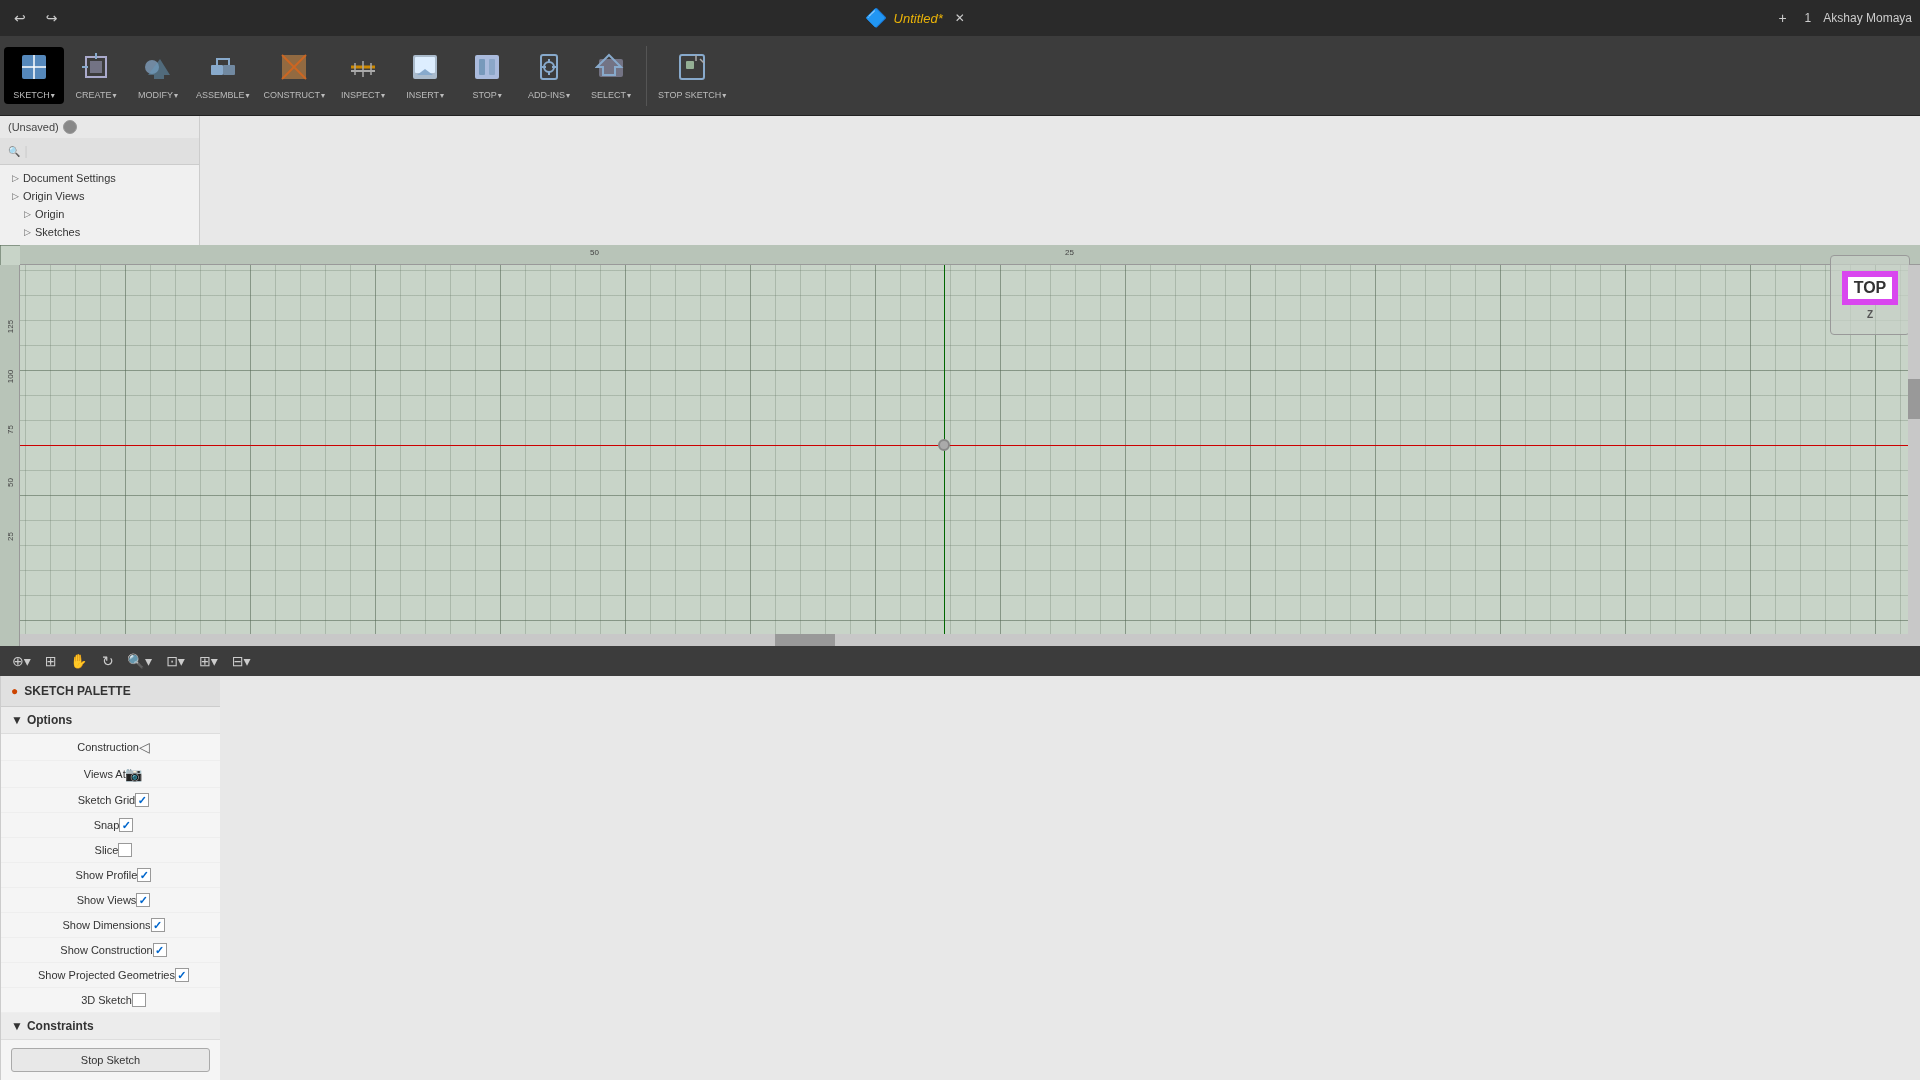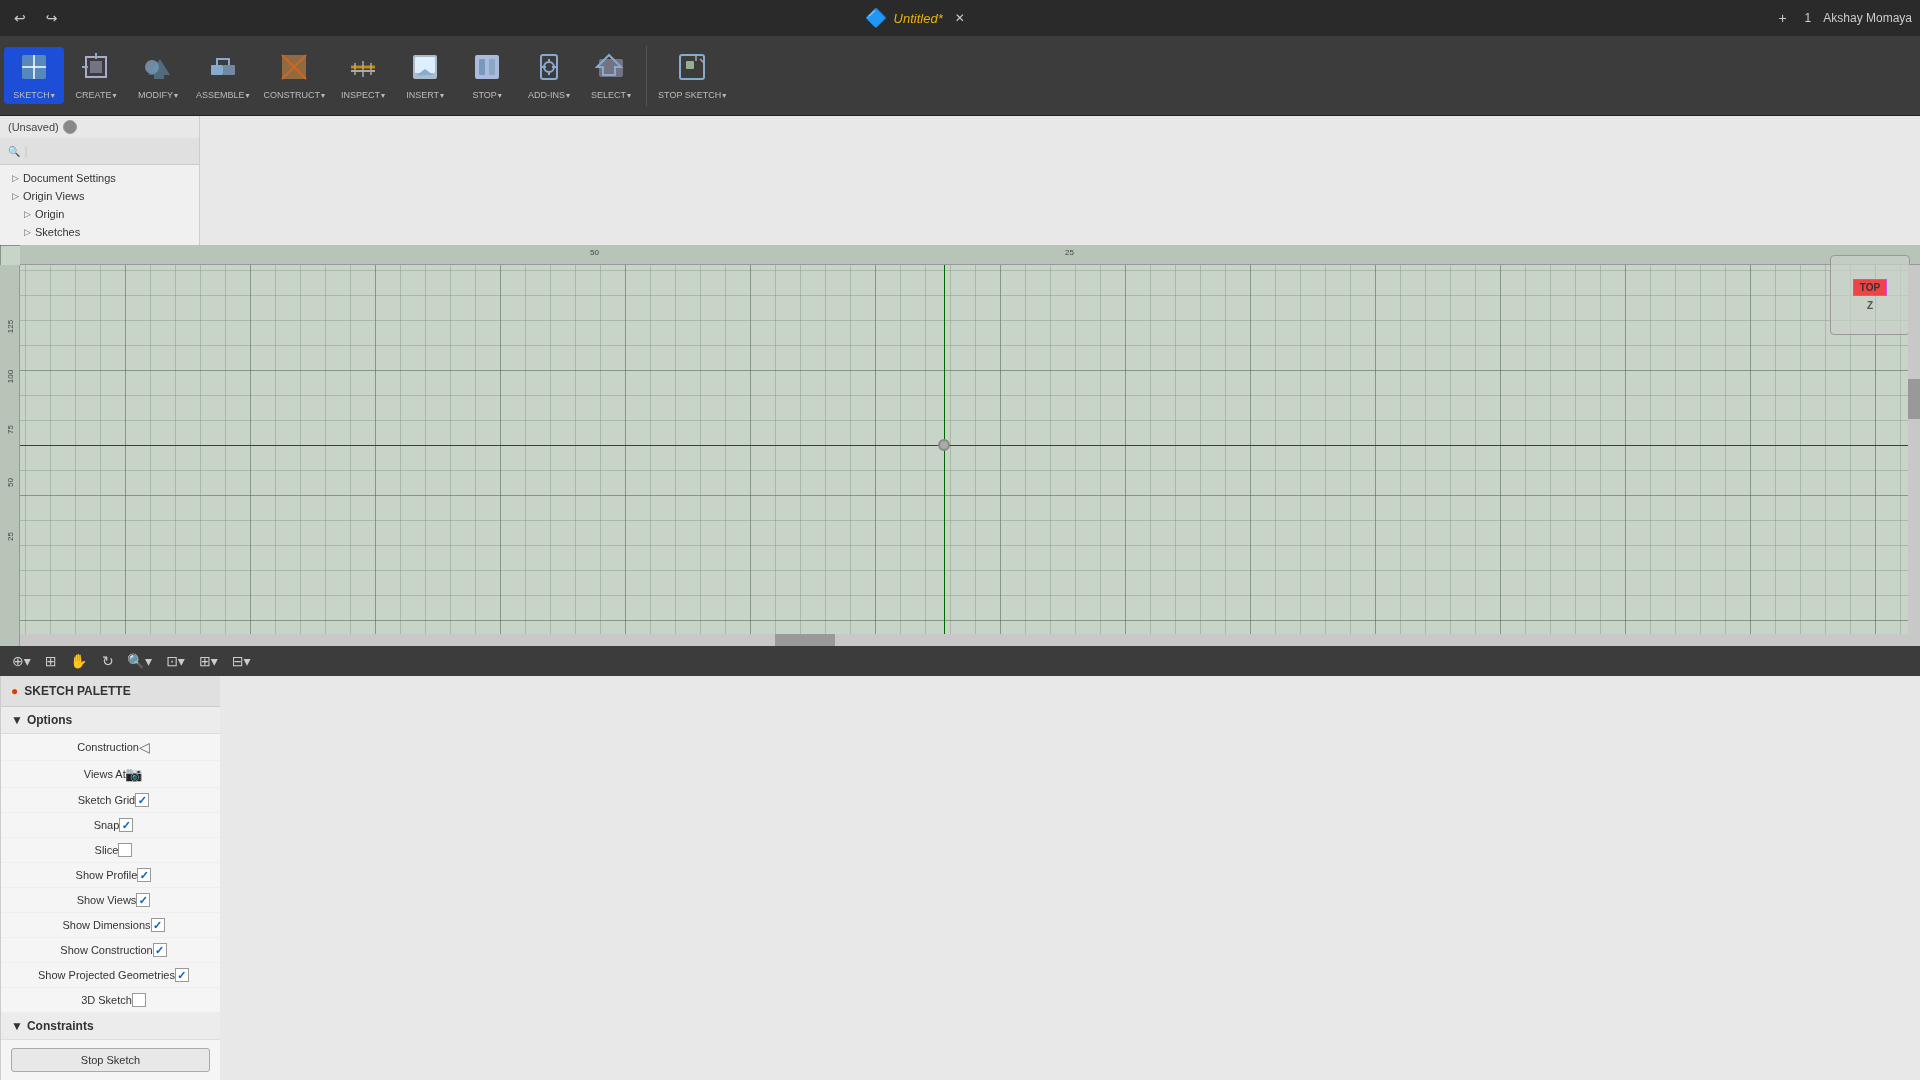--- a/index.html
+++ b/index.html
@@ -21,21 +21,21 @@
       display: flex; align-items: center;
       background: #3c3c3c; height: 80px; padding: 0 4px;
       border-bottom: 1px solid #222;
       gap: 2px;
     }
     .tool-group {
       display: flex; flex-direction: column; align-items: center; justify-content: center;
       padding: 4px 6px; cursor: pointer; border-radius: 4px; min-width: 60px;
       color: #ddd; font-size: 10px; gap: 2px;
     }
-    .tool-group.active { background: #1d4ed8; }
+    .tool-group.active { background: #000000; }
     .tool-icon { font-size: 28px; line-height: 1; }
     .tool-label { font-size: 9px; color: #bbb; display: flex; align-items: center; gap: 1px; }
     .tool-arrow { font-size: 8px; }
     .tool-separator { width: 1px; background: #555; height: 60px; margin: 0 3px; }
 
     
     #main-container {
       display: flex; height: calc(1080px - 36px - 80px); flex-direction: column;
     }
 
@@ -79,22 +79,22 @@
     
     #nav-cube {
       position: absolute; top: 10px; right: 10px;
       width: 80px; height: 80px;
       background: rgba(200,210,200,0.7);
       border: 1px solid #999; border-radius: 4px;
       display: flex; align-items: center; justify-content: center;
       flex-direction: column; font-size: 14px; font-weight: bold; color: #333;
     }
     .nav-cube-face {
-      background: #ef4444; border: 1px solid #d946ef; padding: 2px 6px;
-      font-size: 10px; font-weight: bold; color: #333;
+      background: #ffffff; border: 6px solid #d946ef; padding: 2px 6px;
+      font-size: 16px; font-weight: bold; color: #333;
     }
 
     
     #bottom-toolbar {
       position: absolute; bottom: 0; left: 0; right: 0; height: 30px;
       background: #3c3c3c; display: flex; align-items: center; padding: 0 8px; gap: 6px;
     }
     .bottom-btn {
       background: none; border: none; color: #ccc; cursor: pointer; font-size: 14px; padding: 2px 4px;
     }

